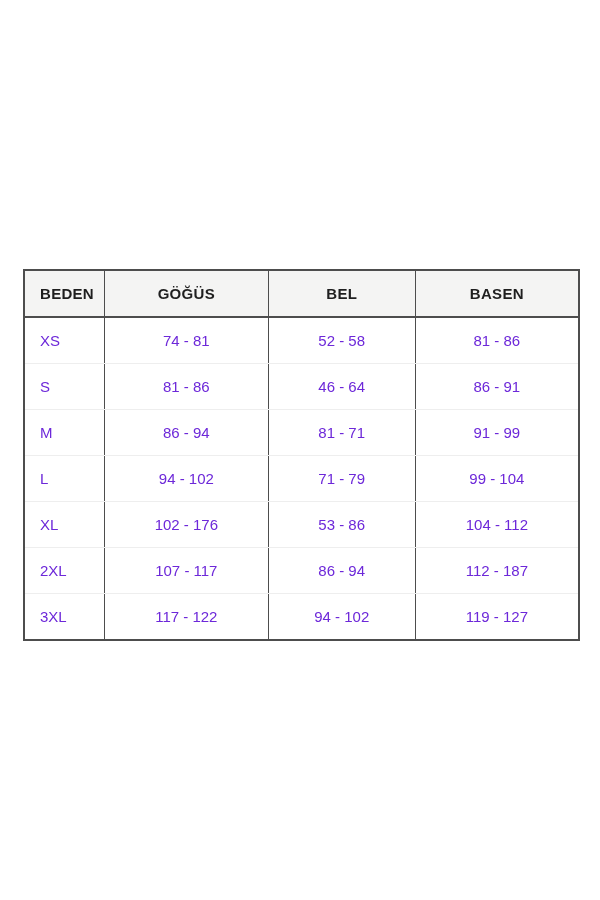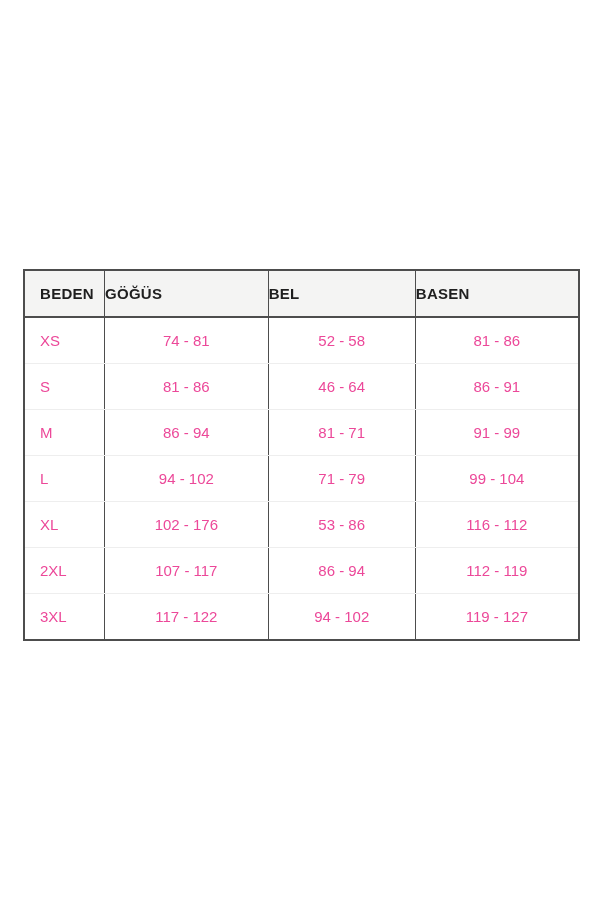--- a/index.html
+++ b/index.html
@@ -33,34 +33,34 @@
   table.size-table col.c-waist { width: 26.5%; }
   table.size-table col.c-hips  { width: 29.5%; }
 
   table.size-table th {
     height: 45px;
     background: #f4f4f3;
     color: #1f1f1f;
     font-size: 15px;
     font-weight: bold;
     letter-spacing: 0.3px;
-    text-align: left;
+    text-align: center;
     border-left: 1px solid #4d4d4d;
     border-right: 1px solid #4d4d4d;
     border-bottom: 2px solid #4d4d4d;
     padding: 0;
   }
   table.size-table th.col-size {
     text-align: left;
     padding-left: 15px;
   }
   table.size-table td {
     height: 45px;
     background: #ffffff;
-    color: #ec4899;
+    color: #6d28d9;
     font-size: 15px;
     text-align: center;
     border-left: 1px solid #4d4d4d;
     border-right: 1px solid #4d4d4d;
     border-bottom: 1px solid #eeeeee;
     padding: 0;
   }
   table.size-table td.col-size {
     text-align: left;
     padding-left: 15px;
@@ -111,27 +111,27 @@
         <tr>
           <td class="col-size">L</td>
           <td>94 - 102</td>
           <td>71 - 79</td>
           <td>99 - 104</td>
         </tr>
         <tr>
           <td class="col-size">XL</td>
           <td>102 - 176</td>
           <td>53 - 86</td>
-          <td>116 - 112</td>
+          <td>104 - 112</td>
         </tr>
         <tr>
           <td class="col-size">2XL</td>
           <td>107 - 117</td>
           <td>86 - 94</td>
-          <td>112 - 119</td>
+          <td>112 - 187</td>
         </tr>
         <tr>
           <td class="col-size">3XL</td>
           <td>117 - 122</td>
           <td>94 - 102</td>
           <td>119 - 127</td>
         </tr>
       </tbody>
     </table>
   </div>

